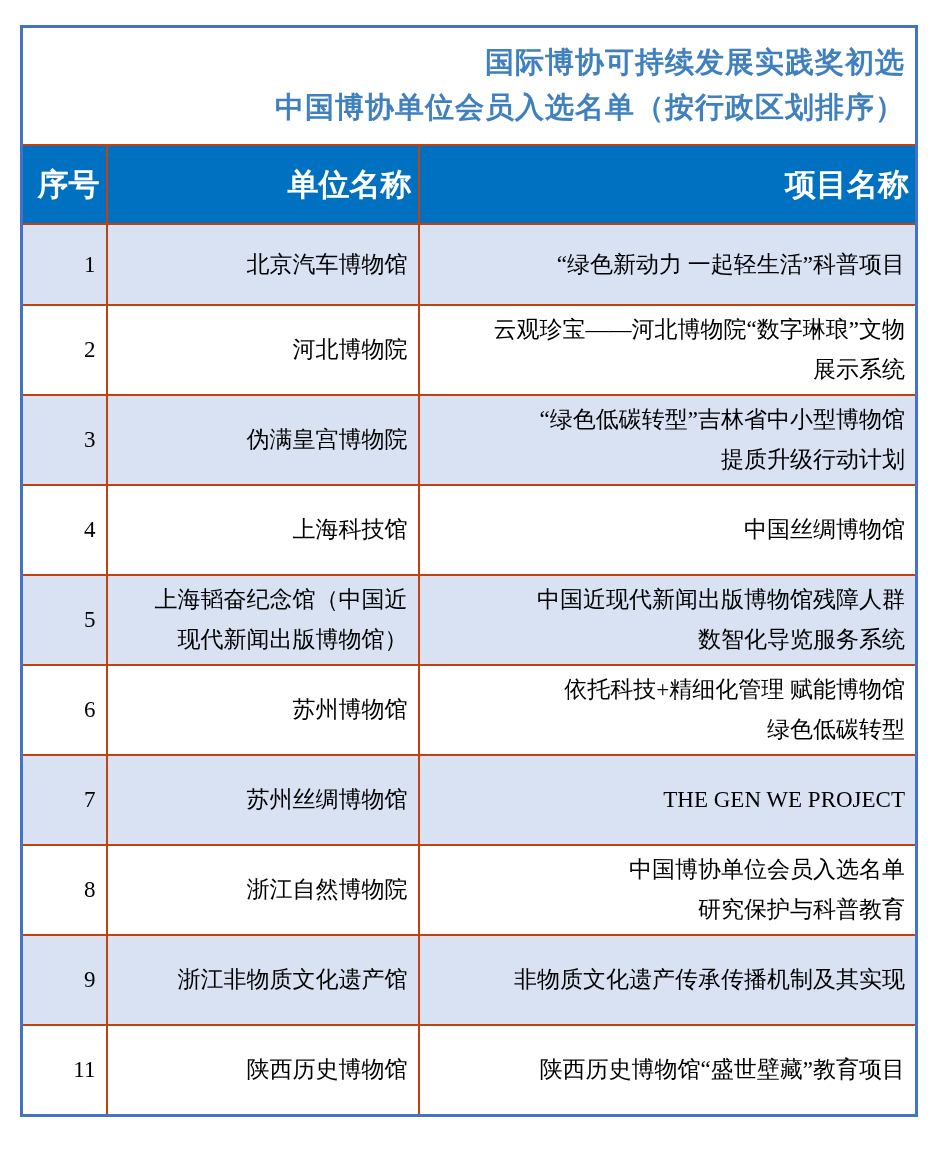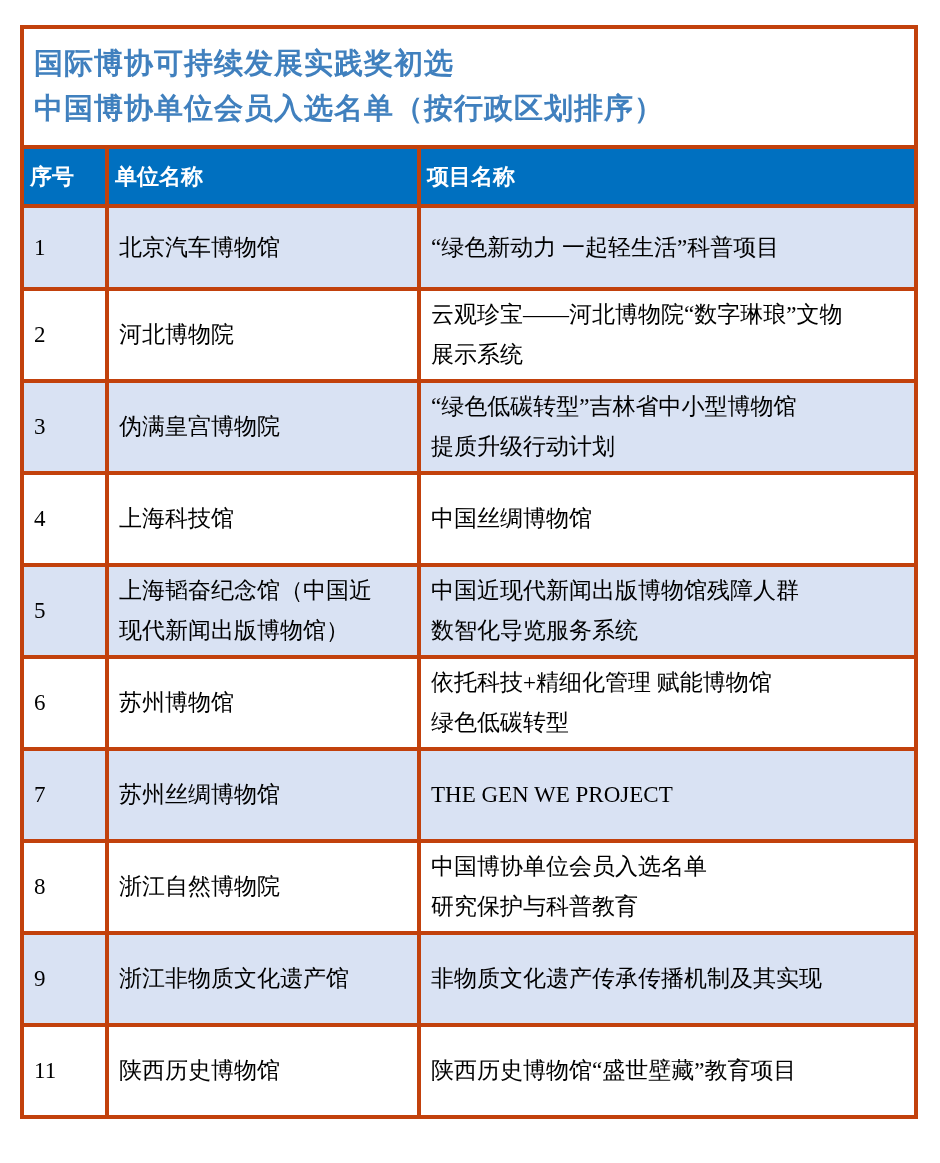--- a/index.html
+++ b/index.html
@@ -11,22 +11,22 @@
     font-family: "Liberation Serif", serif;
   }
   .doc-table {
     border-collapse: collapse;
     table-layout: fixed;
     width: 898px;
     margin: 25px 0 0 20px;
     border: 3px solid #4472C4;
   }
   .doc-table td, .doc-table th {
-    border: 4px solid #c2410c;
-    text-align: left;
+    border: 2px solid #c2410c;
+    text-align: right;
     vertical-align: middle;
     overflow: hidden;
   }
   
   .title-cell {
     background: #ffffff;
     padding: 12px 10px 14px 10px;
     height: 90px;
   }
   .title-line {
@@ -36,23 +36,23 @@
     line-height: 45px;
     color: #4080BE;
     letter-spacing: 1px;
   }
   
   .header-row th {
     background: #0070C0;
     color: #FFFFFF;
     font-family: "Liberation Sans", sans-serif;
     font-weight: bold;
-    font-size: 22px;
+    font-size: 31px;
     height: 55px;
-    padding: 0 6px;
+    padding: 11px 6px;
   }
   
   tbody.data-rows td {
     height: 86px;
     font-size: 23px;
     line-height: 40px;
     color: #000000;
     padding: 1px 10px;
     white-space: pre-line;
   }

